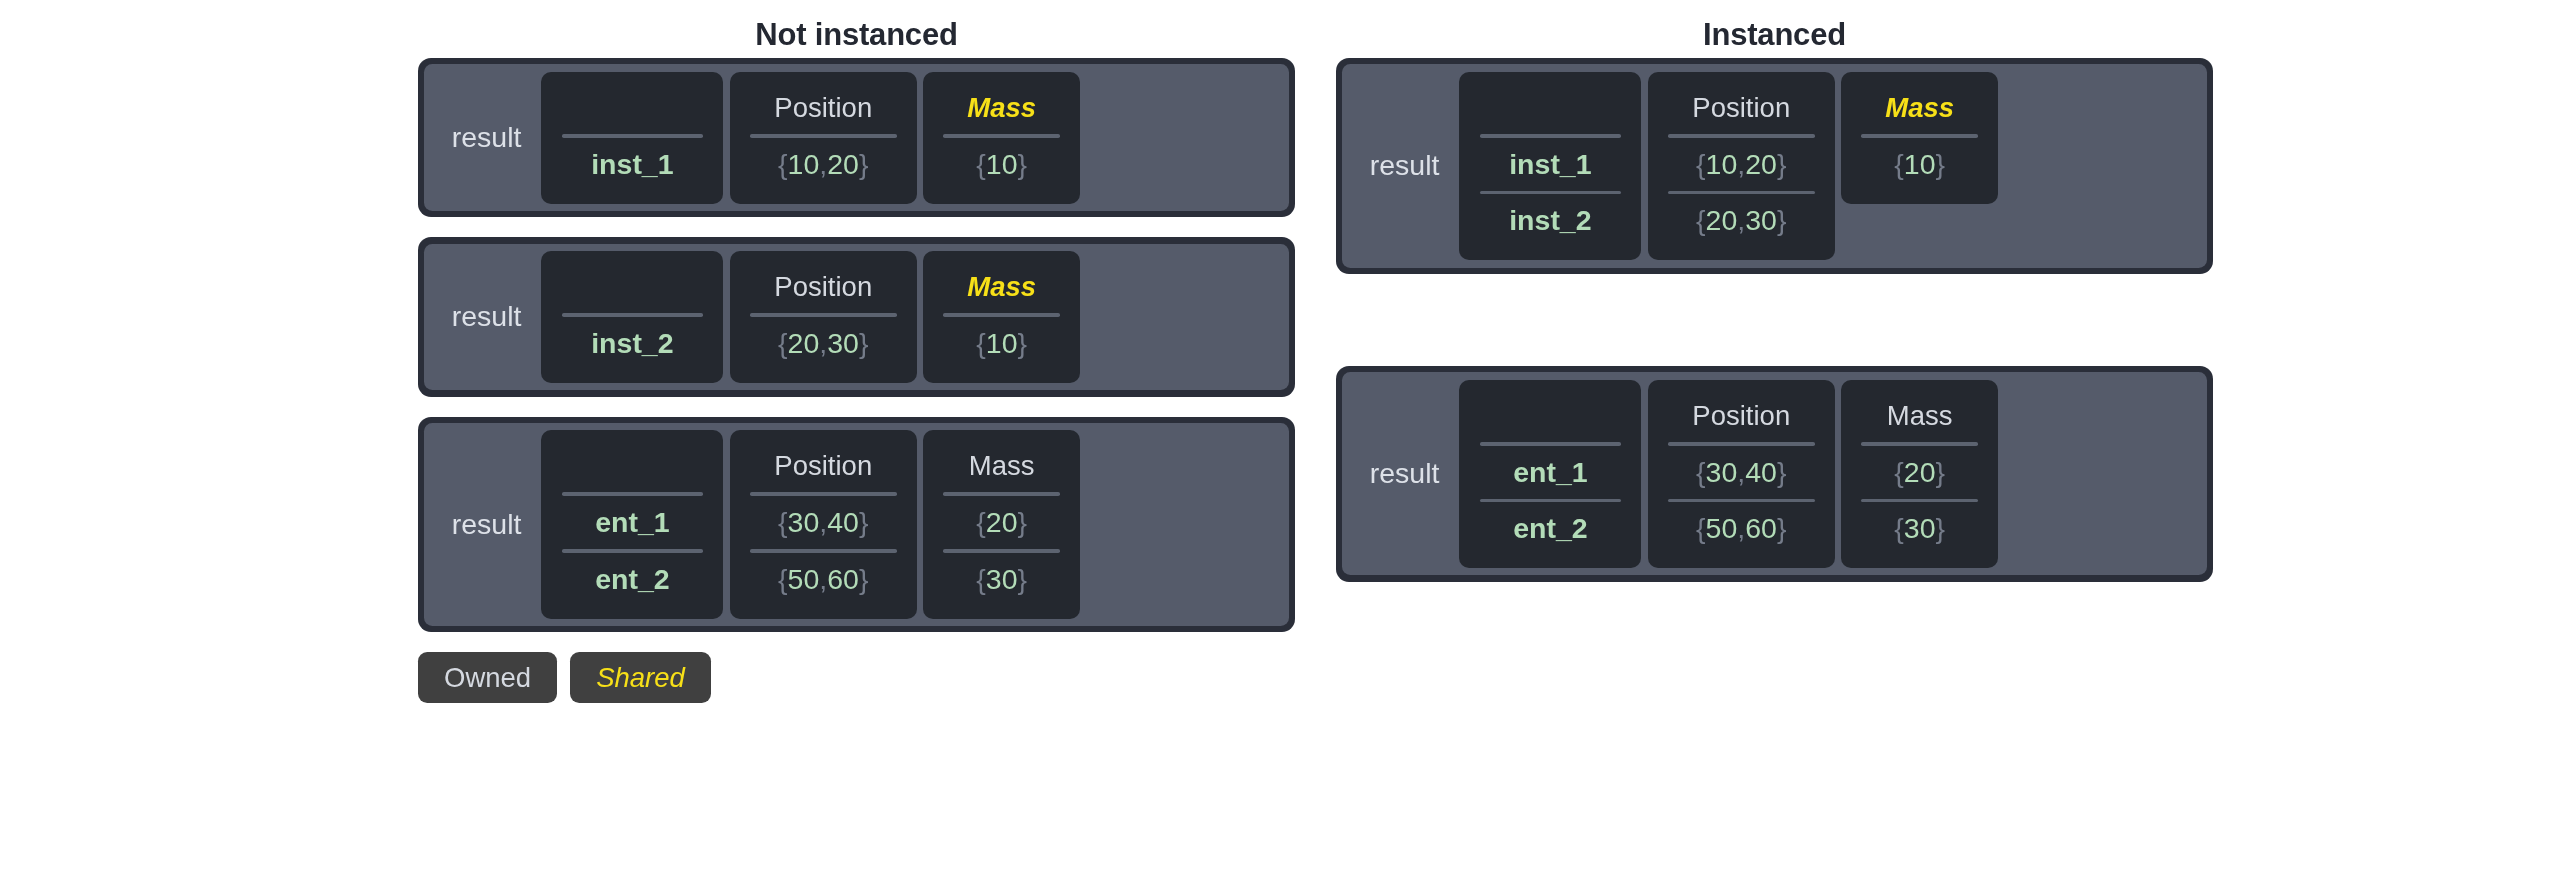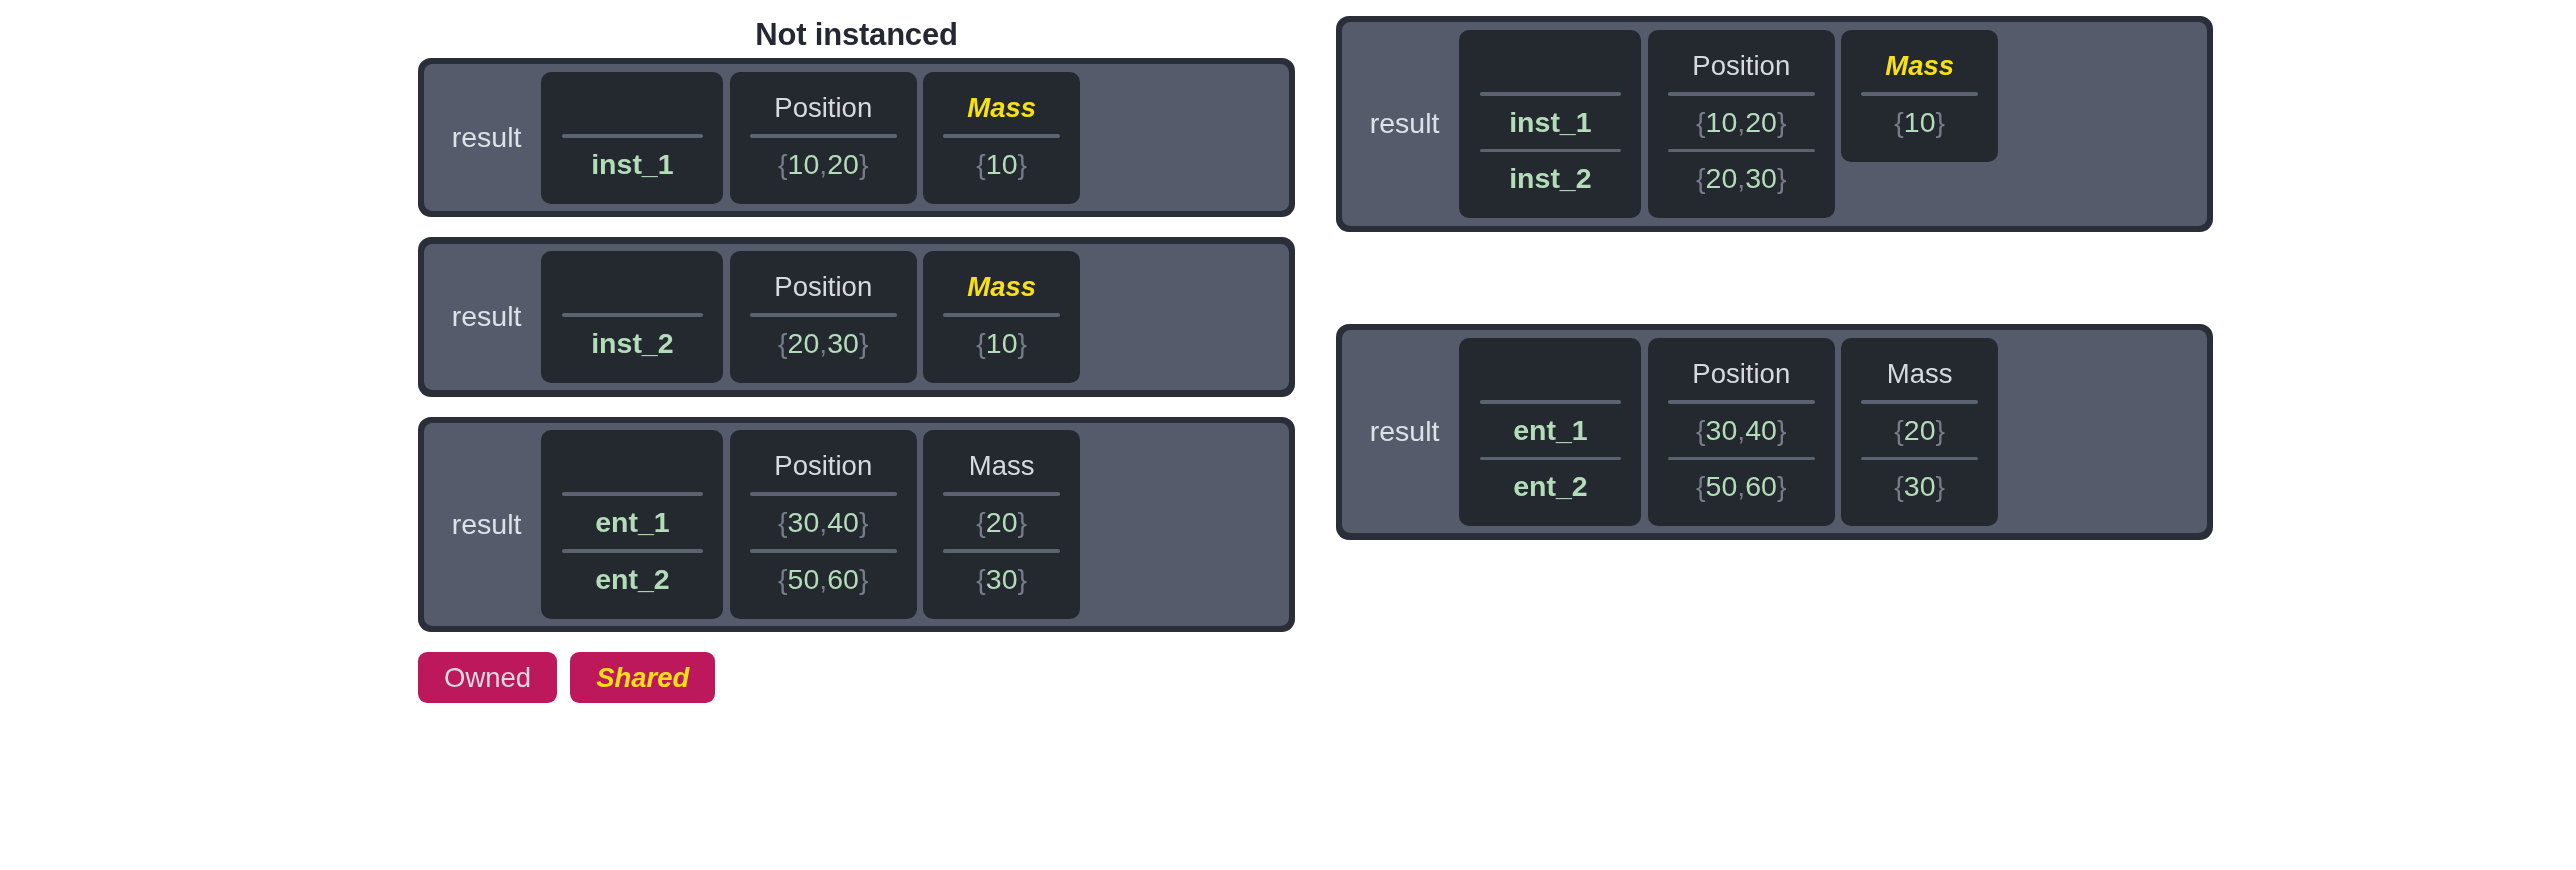--- a/index.html
+++ b/index.html
@@ -127,37 +127,37 @@
   }
   .brace { color: #757c8a; }
 
   
   .legend {
     display: flex;
     gap: 13px;
     margin-top: 9.2px;
   }
   .legend-chip {
-    background: #be185d;
+    background: #404040;
     border-radius: 9.2px;
     height: 51px;
     display: flex;
     align-items: center;
     justify-content: center;
     padding: 0 26px;
     font-size: 27.5px;
     line-height: 31px;
     color: #d5d9e0;
     white-space: nowrap;
     box-sizing: border-box;
   }
   .legend-chip.shared {
     color: #f7e018;
     font-style: italic;
-    font-weight: bold;
+    font-weight: normal;
   }
 </style>
 </head>
 <body>
 
 <div class="board">
 
   <div class="column left">
     <div class="col-title">Not instanced</div>
     <div class="tables">
@@ -234,20 +234,21 @@
           </div>
         </div>
       </div>
     <div class="legend">
       <div class="legend-chip">Owned</div>
       <div class="legend-chip shared">Shared</div>
     </div>
   </div>
 
   <div class="column right">
+    <div class="col-title">Instanced</div>
     <div class="tables">
         <div class="table-frame">
           <div class="table-inner">
             <div class="row-label">result</div>
             <div class="cards">
               <div class="col-card w-id">
                 <div class="cell head blank">&nbsp;</div>
                 <div class="sep"></div>
                 <div class="cell data">inst_1</div>
                 <div class="sep"></div>

